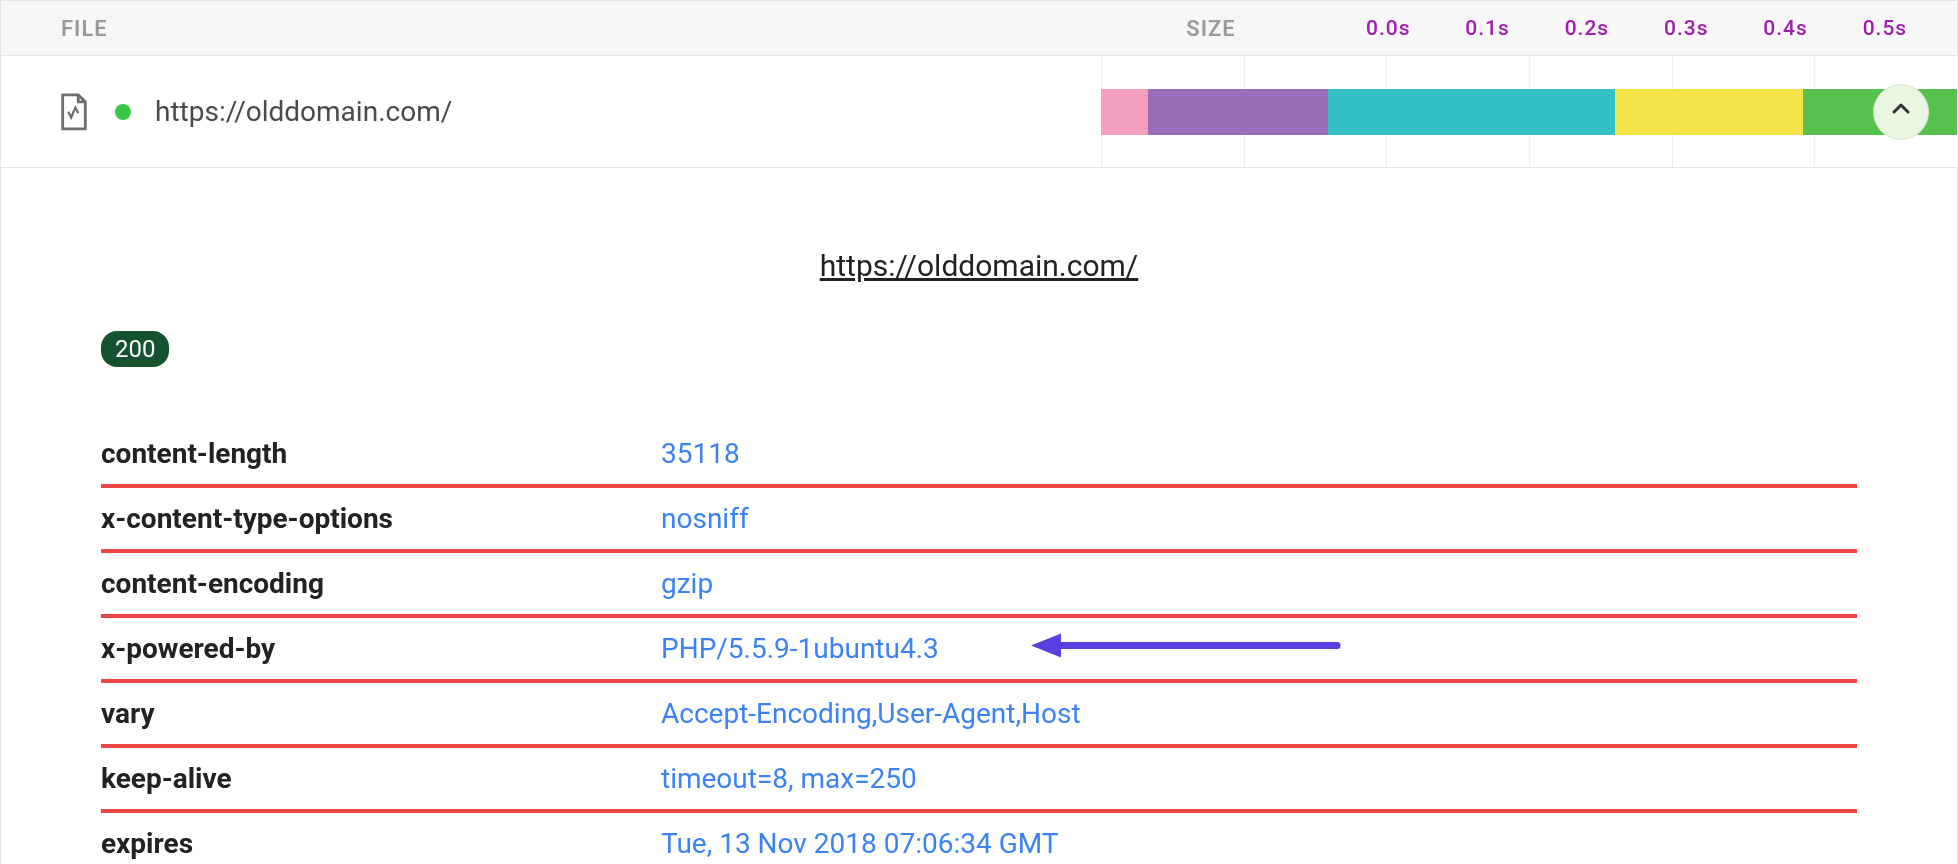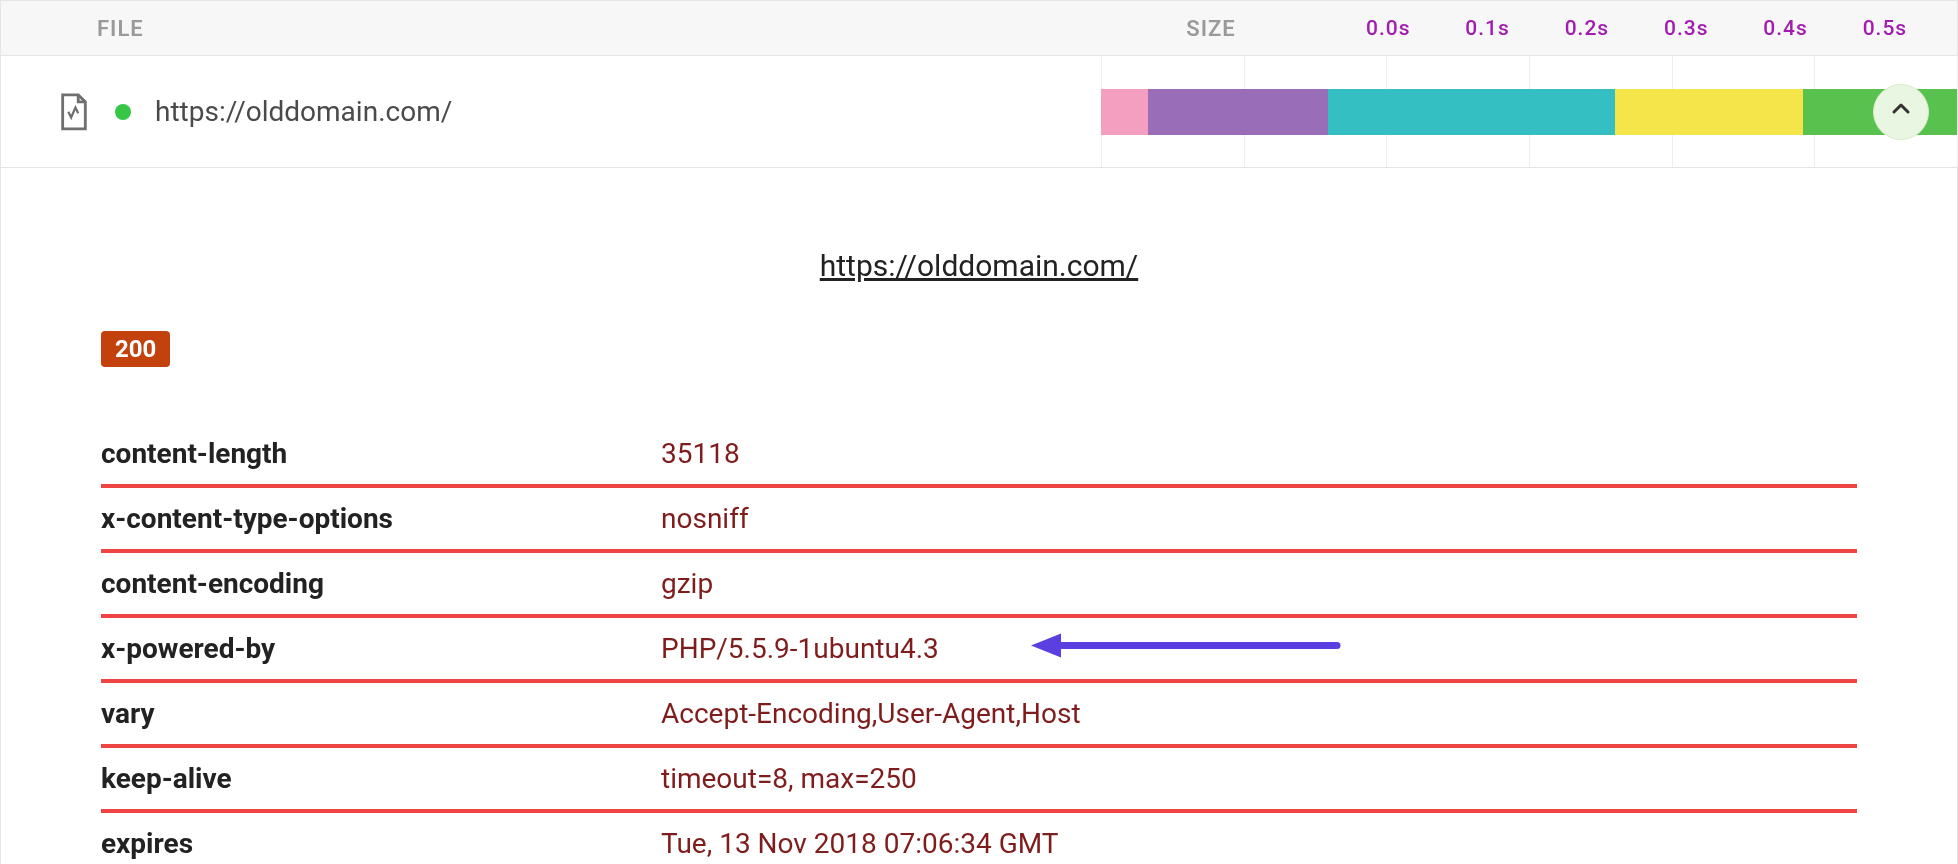--- a/index.html
+++ b/index.html
@@ -13,21 +13,21 @@
     display: flex;
     align-items: center;
     background: #f7f7f7;
     border: 1px solid #e5e5e5;
     height: 56px;
     font-size: 22px;
     font-weight: 600;
     color: #9a9a9a;
     letter-spacing: 1px;
   }
-  .col-file { flex: 0 0 1100px; padding-left: 96px; }
+  .col-file { flex: 0 0 1100px; padding-left: 60px; }
   .col-size { flex: 0 0 260px; text-align: center; padding-right: 40px; }
   .col-waterfall { flex: 1; position: relative; }
   .time-axis { position: relative; height: 100%; }
   .time-tick {
     position: absolute;
     top: 0;
     bottom: 0;
     border-left: 1px solid #dcdcdc;
   }
   .time-tick-label {
@@ -110,32 +110,32 @@
     font-size: 36px;
     font-weight: 400;
     color: #333;
     display: flex;
     align-items: center;
     gap: 18px;
     margin-bottom: 56px;
   }
   .status-badge {
     display: inline-block;
-    background: #c2410c;
+    background: #14532d;
     color: #fff;
-    font-weight: 700;
+    font-weight: 400;
     font-size: 24px;
     padding: 4px 14px;
-    border-radius: 4px;
+    border-radius: 16px;
   }
   .header-table { width: 100%; border-collapse: collapse; }
   .header-table tr { border-bottom: 4px solid #ef4444; }
   .header-table td { padding: 14px 0; font-size: 28px; vertical-align: middle; }
   .header-key { font-weight: 700; color: #222; width: 560px; padding-left: 28px; }
-  .header-val { color: #7f1d1d; position: relative; }
+  .header-val { color: #3b82f6; position: relative; }
   .annotation-arrow {
     position: absolute;
     left: 370px;
     top: 50%;
     transform: translateY(-50%);
     pointer-events: none;
   }
 </style>
 </head>
 <body>

